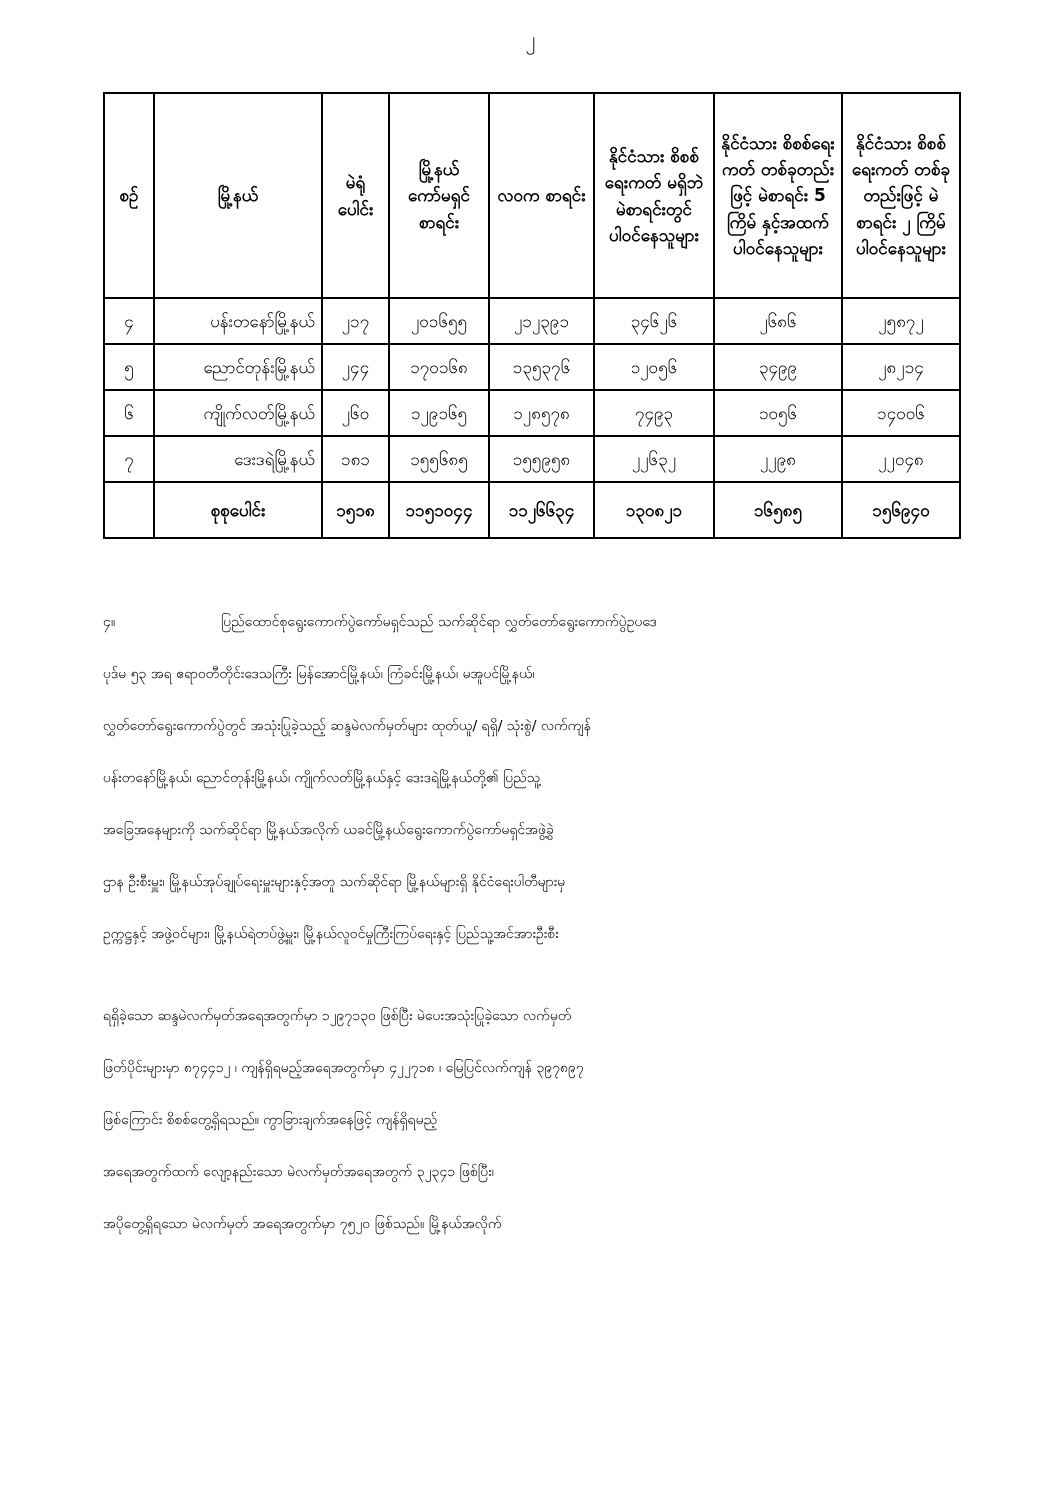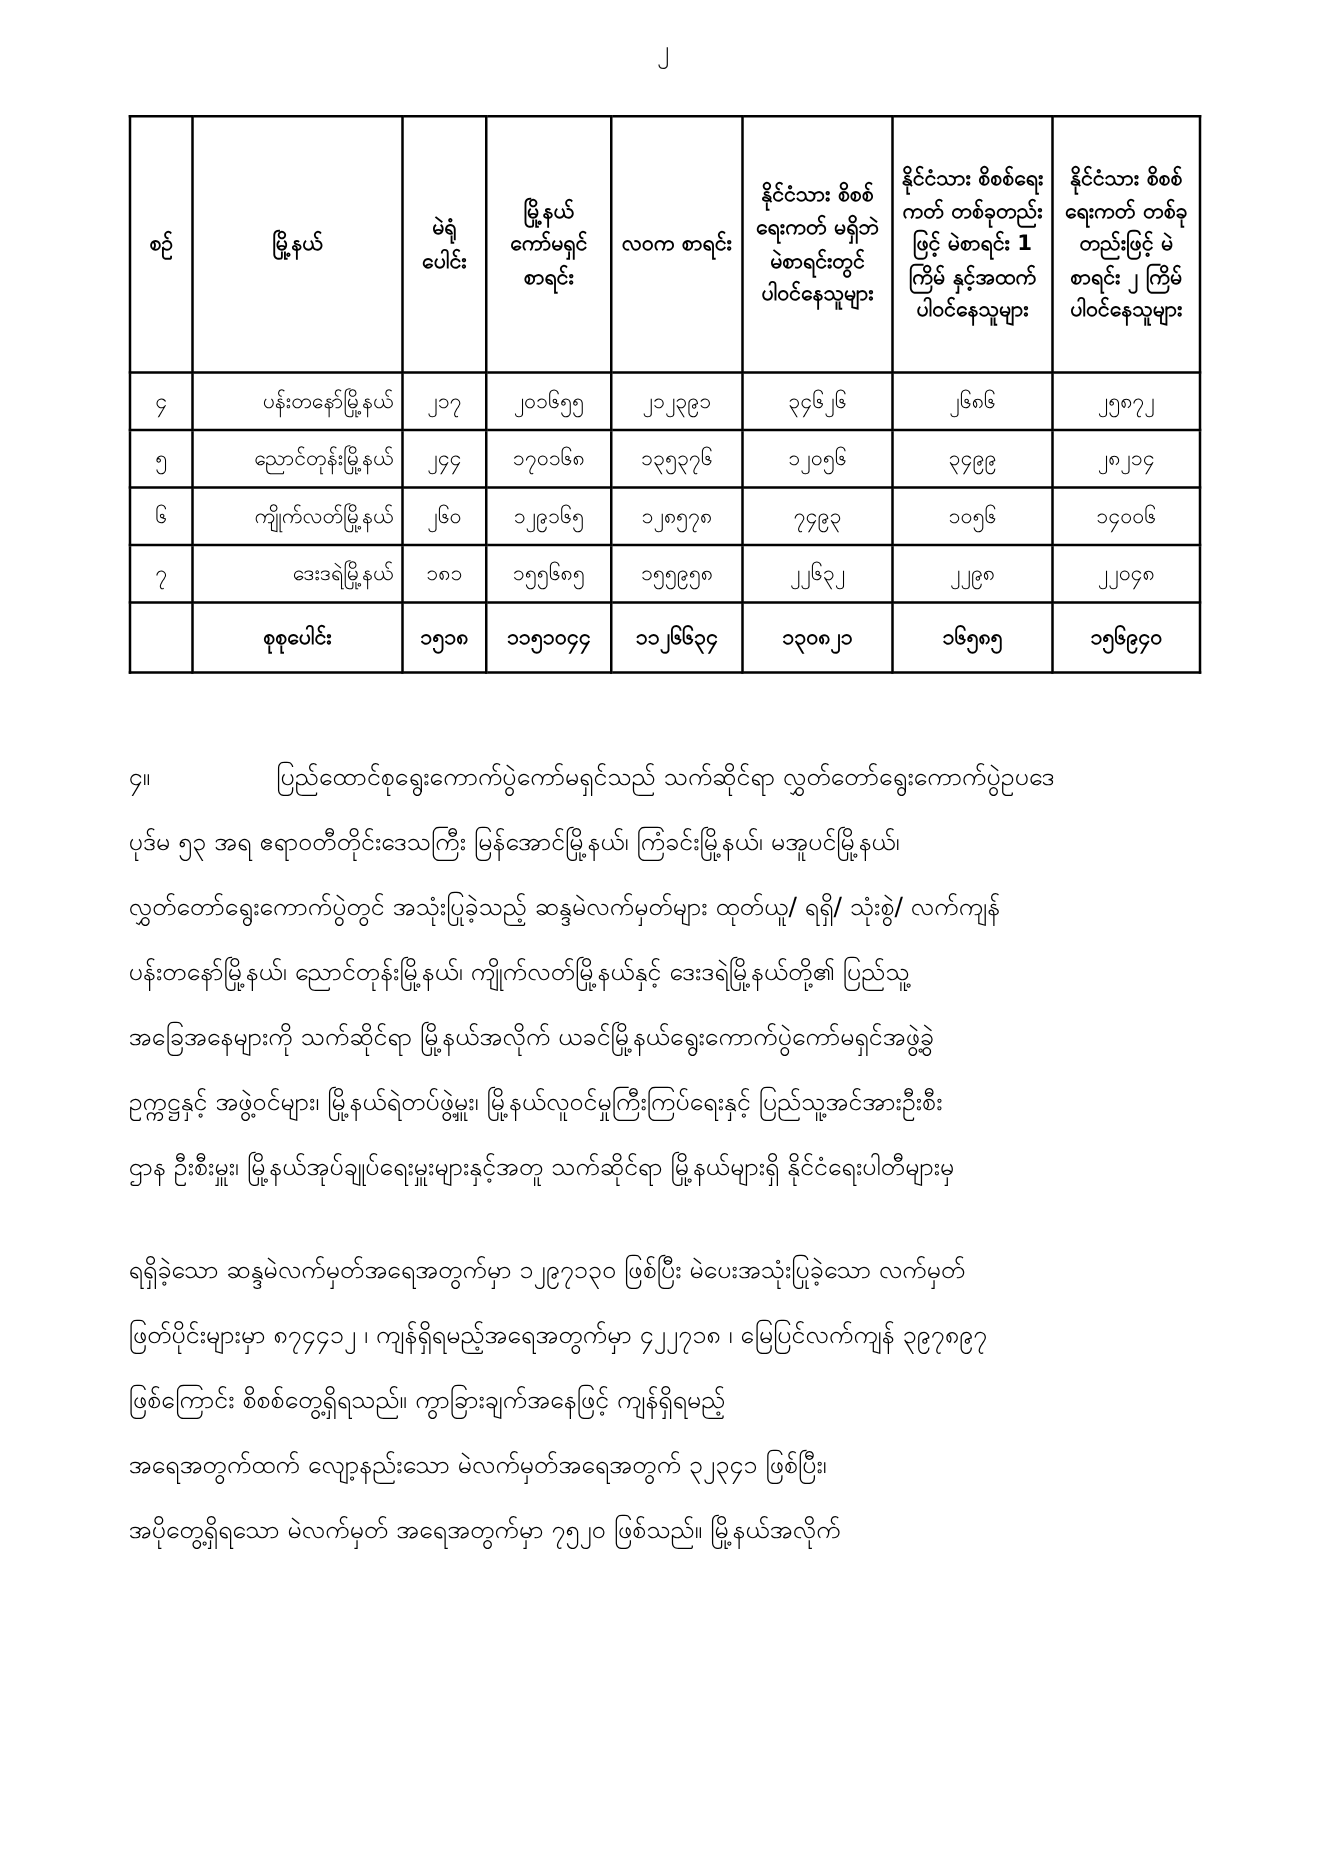--- a/index.html
+++ b/index.html
@@ -54,21 +54,21 @@
   .col-imm    { width:105px; }
   .col-nrc1   { width:120px; }
   .col-nrc3   { width:128px; }
   .col-nrc2   { width:118px; }
   .body-text {
     margin:56px 0 0 103px;
     width:856px;
   }
   .para { margin-bottom:30px; }
   .para-line {
-    font-size:20px;
+    font-size:14px;
     line-height:52px;
     height:52px;
     white-space:nowrap;
     overflow:hidden;
     color:#000;
   }
   .para-num {
     display:inline-block;
     width:118px;
   }
@@ -92,21 +92,21 @@
         <col class="col-nrc2">
     </colgroup>
     <thead>
       <tr>
         <th>စဉ်</th>
         <th>မြို့နယ်</th>
         <th>မဲရုံ ပေါင်း</th>
         <th>မြို့နယ် ကော်မရှင် စာရင်း</th>
         <th>လဝက စာရင်း</th>
         <th>နိုင်ငံသား စိစစ်ရေးကတ် မရှိဘဲ မဲစာရင်းတွင် ပါဝင်နေသူများ</th>
-        <th>နိုင်ငံသား စိစစ်ရေးကတ် တစ်ခုတည်းဖြင့် မဲစာရင်း 1 ကြိမ် နှင့်အထက် ပါဝင်နေသူများ</th>
+        <th>နိုင်ငံသား စိစစ်ရေးကတ် တစ်ခုတည်းဖြင့် မဲစာရင်း 5 ကြိမ် နှင့်အထက် ပါဝင်နေသူများ</th>
         <th>နိုင်ငံသား စိစစ်ရေးကတ် တစ်ခုတည်းဖြင့် မဲစာရင်း ၂ ကြိမ် ပါဝင်နေသူများ</th>
       </tr>
     </thead>
     <tbody>
       <tr>
         <td class="c-serial">၄</td>
         <td class="c-name">ပန်းတနော်မြို့နယ်</td>
         <td class="c-num">၂၁၇</td>
         <td class="c-num">၂၀၁၆၅၅</td>
         <td class="c-num">၂၁၂၃၉၁</td>
@@ -160,22 +160,22 @@
   <div class="body-text">
 
     <div class="para">
       <div class="para-line">
         <span class="para-num">၄။</span><span>ပြည်ထောင်စုရွေးကောက်ပွဲကော်မရှင်သည် သက်ဆိုင်ရာ လွှတ်တော်ရွေးကောက်ပွဲဥပဒေ</span>
       </div>
       <div class="para-line">ပုဒ်မ ၅၃ အရ ဧရာဝတီတိုင်းဒေသကြီး မြန်အောင်မြို့နယ်၊ ကြံခင်းမြို့နယ်၊ မအူပင်မြို့နယ်၊</div>
       <div class="para-line">လွှတ်တော်ရွေးကောက်ပွဲတွင် အသုံးပြုခဲ့သည့် ဆန္ဒမဲလက်မှတ်များ ထုတ်ယူ/ ရရှိ/ သုံးစွဲ/ လက်ကျန်</div>
       <div class="para-line">ပန်းတနော်မြို့နယ်၊ ညောင်တုန်းမြို့နယ်၊ ကျိုက်လတ်မြို့နယ်နှင့် ဒေးဒရဲမြို့နယ်တို့၏ ပြည်သူ့</div>
       <div class="para-line">အခြေအနေများကို သက်ဆိုင်ရာ မြို့နယ်အလိုက် ယခင်မြို့နယ်ရွေးကောက်ပွဲကော်မရှင်အဖွဲ့ခွဲ</div>
+      <div class="para-line">ဌာန ဦးစီးမှူး၊ မြို့နယ်အုပ်ချုပ်ရေးမှူးများနှင့်အတူ သက်ဆိုင်ရာ မြို့နယ်များရှိ နိုင်ငံရေးပါတီများမှ</div>
       <div class="para-line">ဥက္ကဋ္ဌနှင့် အဖွဲ့ဝင်များ၊ မြို့နယ်ရဲတပ်ဖွဲ့မှူး၊ မြို့နယ်လူဝင်မှုကြီးကြပ်ရေးနှင့် ပြည်သူ့အင်အားဦးစီး</div>
-      <div class="para-line">ဌာန ဦးစီးမှူး၊ မြို့နယ်အုပ်ချုပ်ရေးမှူးများနှင့်အတူ သက်ဆိုင်ရာ မြို့နယ်များရှိ နိုင်ငံရေးပါတီများမှ</div>
     </div>
 
     <div class="para">
       <div class="para-line">ရရှိခဲ့သော ဆန္ဒမဲလက်မှတ်အရေအတွက်မှာ ၁၂၉၇၁၃၀ ဖြစ်ပြီး မဲပေးအသုံးပြုခဲ့သော လက်မှတ်</div>
       <div class="para-line">ဖြတ်ပိုင်းများမှာ ၈၇၄၄၁၂ ၊ ကျန်ရှိရမည့်အရေအတွက်မှာ ၄၂၂၇၁၈ ၊ မြေပြင်လက်ကျန် ၃၉၇၈၉၇</div>
       <div class="para-line">ဖြစ်ကြောင်း စိစစ်တွေ့ရှိရသည်။ ကွာခြားချက်အနေဖြင့် ကျန်ရှိရမည့်</div>
       <div class="para-line">အရေအတွက်ထက် လျော့နည်းသော မဲလက်မှတ်အရေအတွက် ၃၂၃၄၁ ဖြစ်ပြီး၊</div>
       <div class="para-line">အပိုတွေ့ရှိရသော မဲလက်မှတ် အရေအတွက်မှာ ၇၅၂၀ ဖြစ်သည်။ မြို့နယ်အလိုက်</div>
     </div>
 

